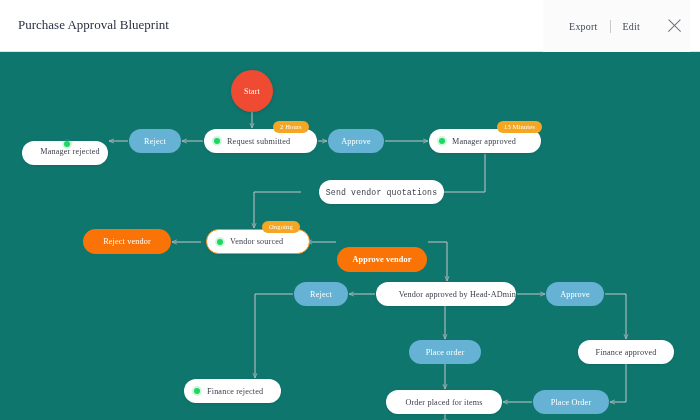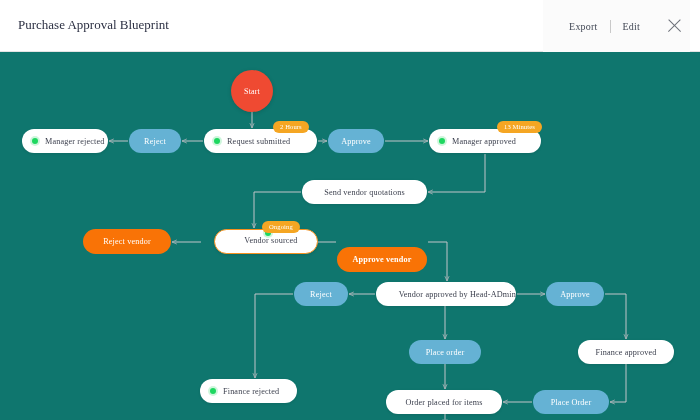--- a/index.html
+++ b/index.html
@@ -247,44 +247,44 @@
             <span>Request submitted</span>
           </div>
           <div class="badge" style="left: 69px; top: -8px;">2 Hours</div>
         </div>
         <div style="position: absolute; left: 129px; top: 77px; width: 52px; height: 24px;">
           <div class="node blue" style="left: 0px; top: 0px; width: 52px; height: 24px;">
             <span>Reject</span>
           </div>
         </div>
         <div style="position: absolute; left: 22px; top: 77px; width: 86px; height: 24px;">
-          <div class="node state with-dot" style="left: 0px; top: 0px; width: 86px; height: 24px;">
+          <div class="node state with-dot" style="left: 0px; top: 12px; width: 86px; height: 24px; flex-direction: column;">
             <span class="dot"></span>
             <span>Manager rejected</span>
           </div>
         </div>
         <div style="position: absolute; left: 328px; top: 77px; width: 56px; height: 24px;">
           <div class="node blue" style="left: 0px; top: 0px; width: 56px; height: 24px;">
             <span>Approve</span>
           </div>
         </div>
         <div style="position: absolute; left: 429px; top: 77px; width: 112px; height: 24px;">
           <div class="node state with-dot" style="left: 0px; top: 0px; width: 112px; height: 24px;">
             <span class="dot"></span>
             <span>Manager approved</span>
           </div>
           <div class="badge" style="left: 68px; top: -8px;">13 Minutes</div>
         </div>
         <div style="position: absolute; left: 302px; top: 128px; width: 125px; height: 24px;">
-          <div class="node state" style="left: 0px; top: 0px; width: 125px; height: 24px;">
+          <div class="node state" style="left: 17px; top: 0px; width: 125px; height: 24px; font-family: Liberation Mono, monospace;">
             <span>Send vendor quotations</span>
           </div>
         </div>
         <div style="position: absolute; left: 202px; top: 177px; width: 104px; height: 25px;">
-          <div class="node state ongoing with-dot" style="left: 12px; top: 0px; width: 104px; height: 25px; flex-direction: column;">
+          <div class="node state ongoing with-dot" style="left: 4px; top: 0px; width: 104px; height: 25px;">
             <span class="dot"></span>
             <span>Vendor sourced</span>
           </div>
           <div class="badge" style="left: 60px; top: -8px;">Ongoing</div>
         </div>
         <div style="position: absolute; left: 83px; top: 177px; width: 88px; height: 25px;">
           <div class="node orange" style="left: 0px; top: 0px; width: 88px; height: 25px;">
             <span>Reject vendor</span>
           </div>
         </div>
@@ -301,21 +301,21 @@
         <div style="position: absolute; left: 294px; top: 230px; width: 54px; height: 24px;">
           <div class="node blue" style="left: 0px; top: 0px; width: 54px; height: 24px;">
             <span>Reject</span>
           </div>
         </div>
         <div style="position: absolute; left: 546px; top: 230px; width: 58px; height: 24px;">
           <div class="node blue" style="left: 0px; top: 0px; width: 58px; height: 24px;">
             <span>Approve</span>
           </div>
         </div>
-        <div style="position: absolute; left: 200px; top: 327px; width: 97px; height: 24px; text-align: right;">
+        <div style="position: absolute; left: 184px; top: 327px; width: 97px; height: 24px; text-align: right;">
           <div class="node state with-dot" style="left: 0px; top: 0px; width: 97px; height: 24px;">
             <span class="dot"></span>
             <span>Finance rejected</span>
           </div>
         </div>
         <div style="position: absolute; left: 409px; top: 288px; width: 72px; height: 24px;">
           <div class="node blue" style="left: 0px; top: 0px; width: 72px; height: 24px;">
             <span>Place order</span>
           </div>
         </div>

